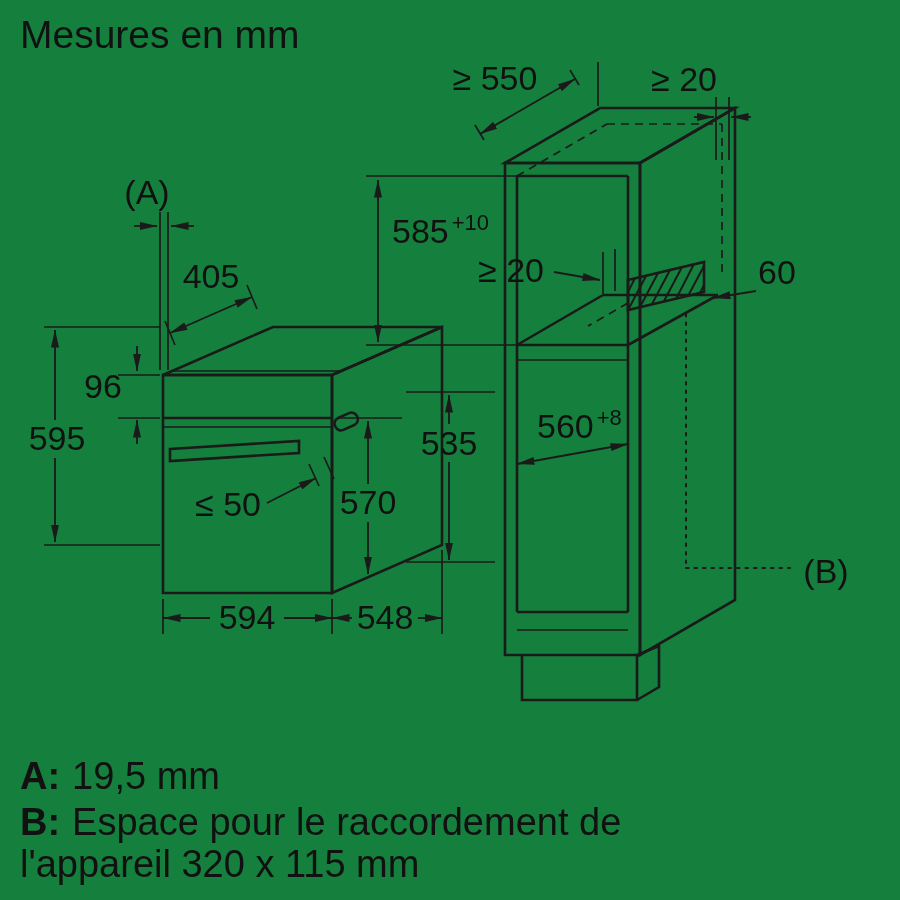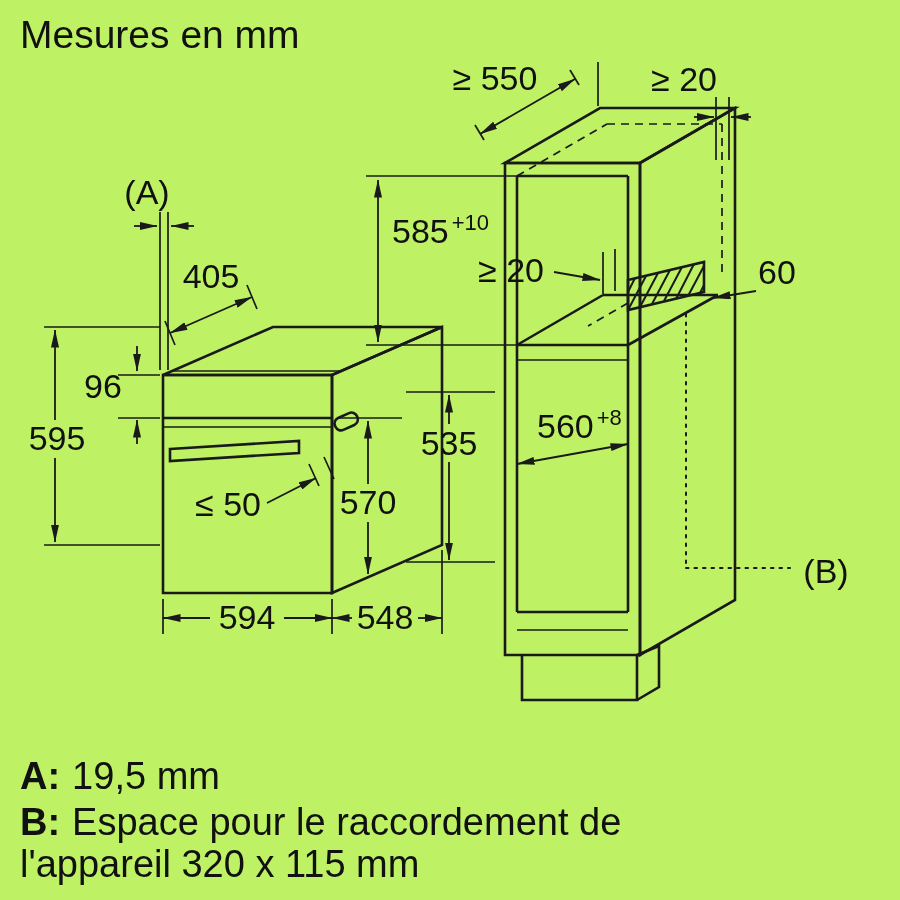--- a/index.html
+++ b/index.html
@@ -1,16 +1,16 @@
 <!DOCTYPE html>
 <html><head>
 <meta charset="utf-8">
 <style>
   html,body{margin:0;padding:0;background:#fff;}
-  .page{position:relative;width:900px;height:900px;background:#bef264;overflow:hidden;
+  .page{position:relative;width:900px;height:900px;background:#15803d;overflow:hidden;
         font-family:"Liberation Sans", sans-serif;}
   svg{display:block;}
   .edge{stroke:#1a1a1a;stroke-width:2.6;fill:none;stroke-linejoin:miter;}
   .thin{stroke:#1a1a1a;stroke-width:1.7;fill:none;}
   .dim{stroke:#1a1a1a;stroke-width:1.8;fill:none;}
   .dash{stroke:#1a1a1a;stroke-width:1.7;fill:none;stroke-dasharray:8 6;}
   .dot{stroke:#1a1a1a;stroke-width:2;fill:none;stroke-dasharray:2.5 6;stroke-linecap:round;}
   .hatchline{stroke:#1a1a1a;stroke-width:2;fill:none;}
   text{fill:#111111;font-family:"Liberation Sans", sans-serif;}
   .dimtxt{font-size:34px;}

